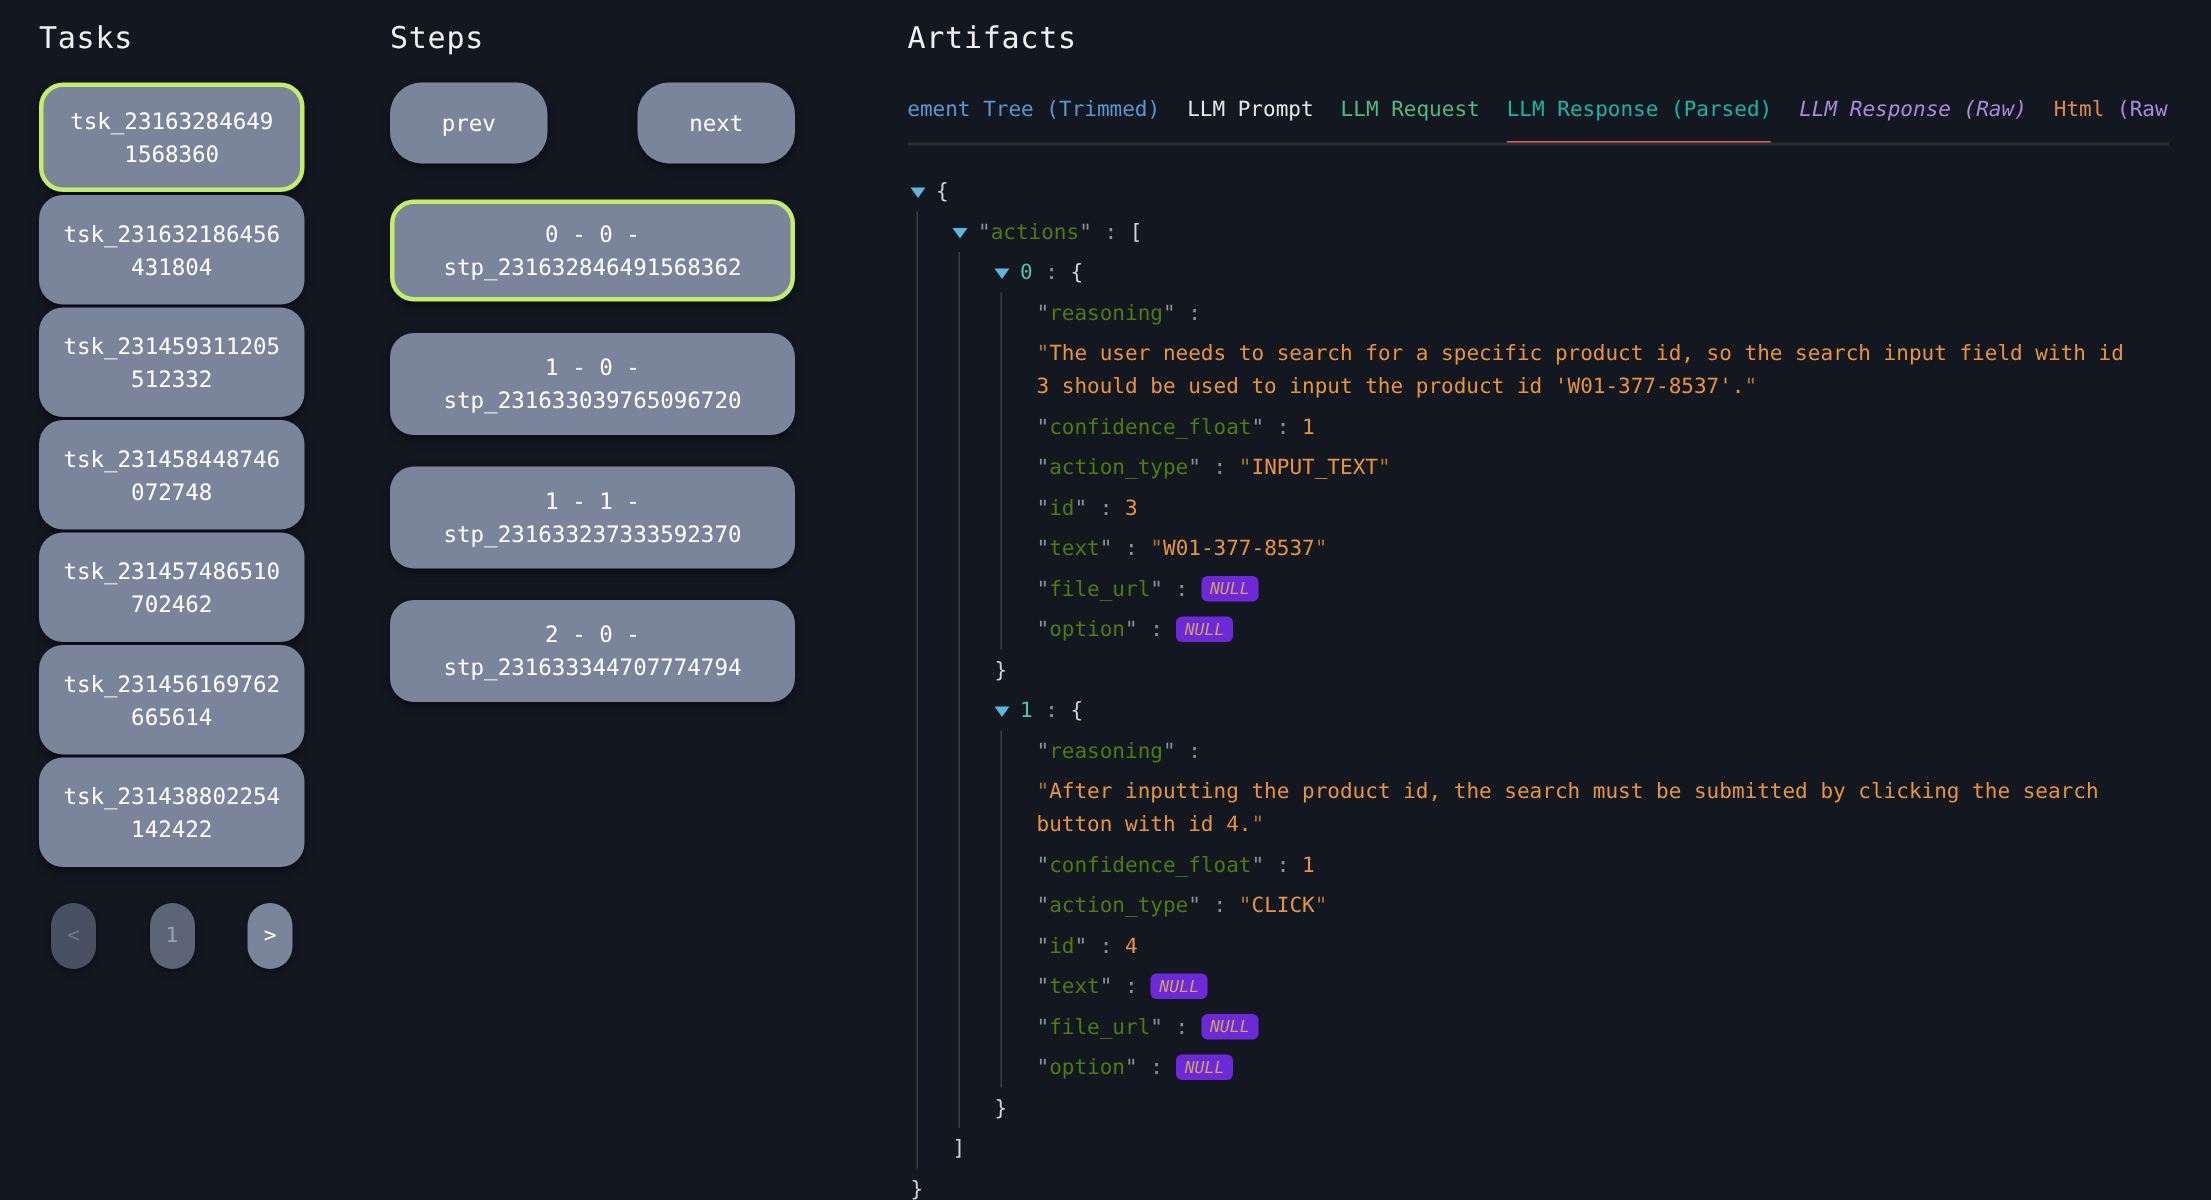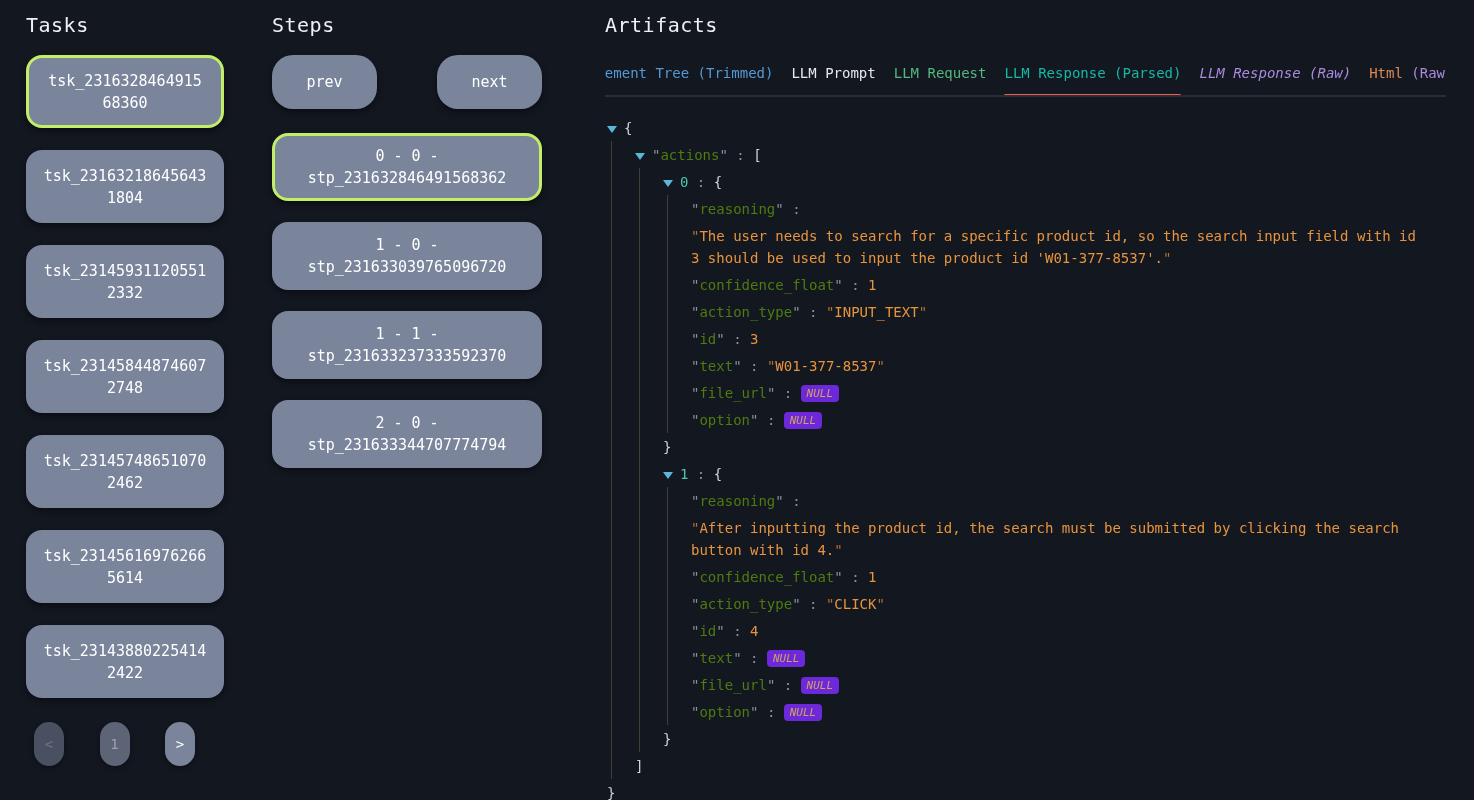--- a/index.html
+++ b/index.html
@@ -4,36 +4,36 @@
 <style>
   html,body { margin:0; padding:0; }
   body {
     width:1474px; height:800px; overflow:hidden;
     background:#131720;
     font-family:"DejaVu Sans Mono", monospace;
     -webkit-font-smoothing:antialiased;
   }
   .col { position:absolute; top:10px; }
   .col-tasks { left:26px; width:177px; }
-  .col-steps { left:272px; width:272px; }
+  .col-steps { left:260px; width:272px; }
   .col-art   { left:605px; width:841px; }
 
   .col-title {
     font-size:20px; line-height:30px; color:#eef0f2;
     font-weight:500; margin:0 0 15px 0; letter-spacing:.5px;
   }
 
   .btn {
     background:#7a859c; color:#ffffff; border-radius:16px;
     box-shadow:0 3px 6px rgba(0,0,0,.45);
     display:flex; align-items:center; justify-content:center;
     text-align:center; cursor:pointer; box-sizing:border-box;
     font-size:15px; line-height:22px; user-select:none;
   }
-  .task-btn { width:198px; height:73px; margin-bottom:22px; padding:0 15px; word-break:break-all; }
+  .task-btn { width:177px; height:73px; margin-bottom:2px; padding:0 15px; word-break:break-all; }
   .step-btn { width:270px; height:68px; margin-bottom:21px; padding:0 24px; }
   .btn.selected { border:3px solid #c3ee67; }
 
   .steps-nav { display:flex; justify-content:space-between; width:270px; margin-bottom:24px; }
   .pill { width:105px; height:54px; border-radius:21px; }
 
   .pager { display:flex; justify-content:space-between; align-items:center; padding:0 8px; margin-top:24px; }
   .pg {
     width:30px; height:44px; border-radius:15px;
     display:flex; align-items:center; justify-content:center;

